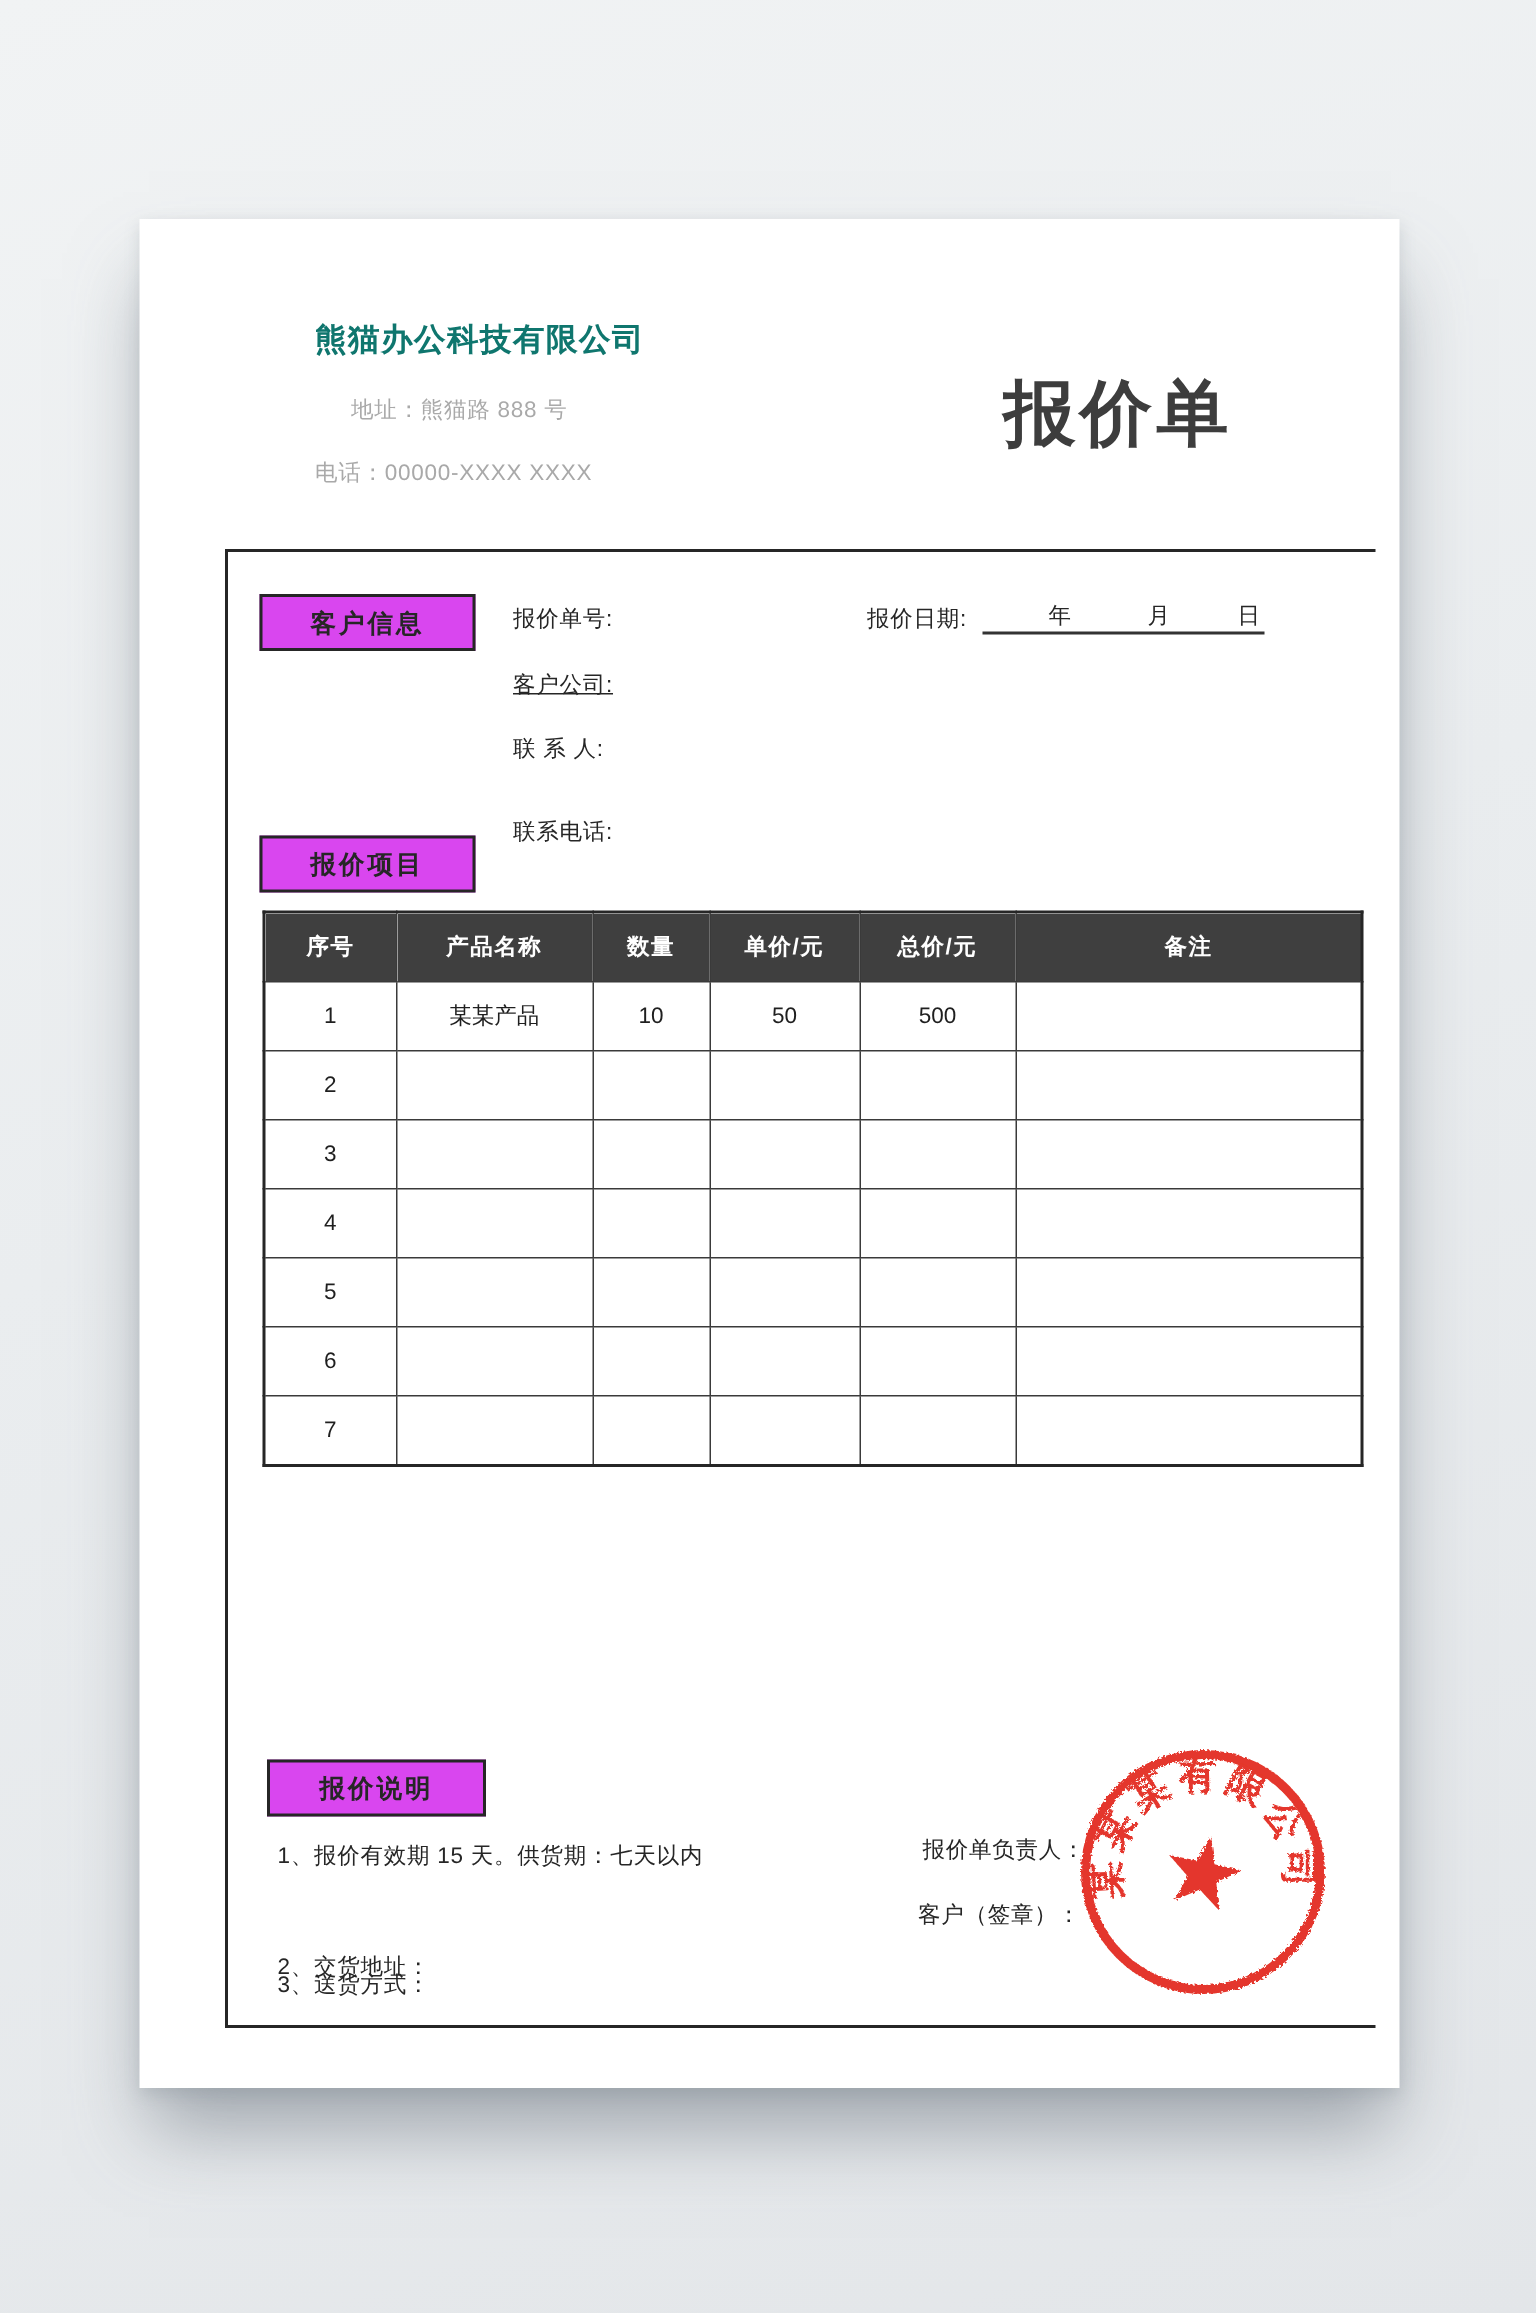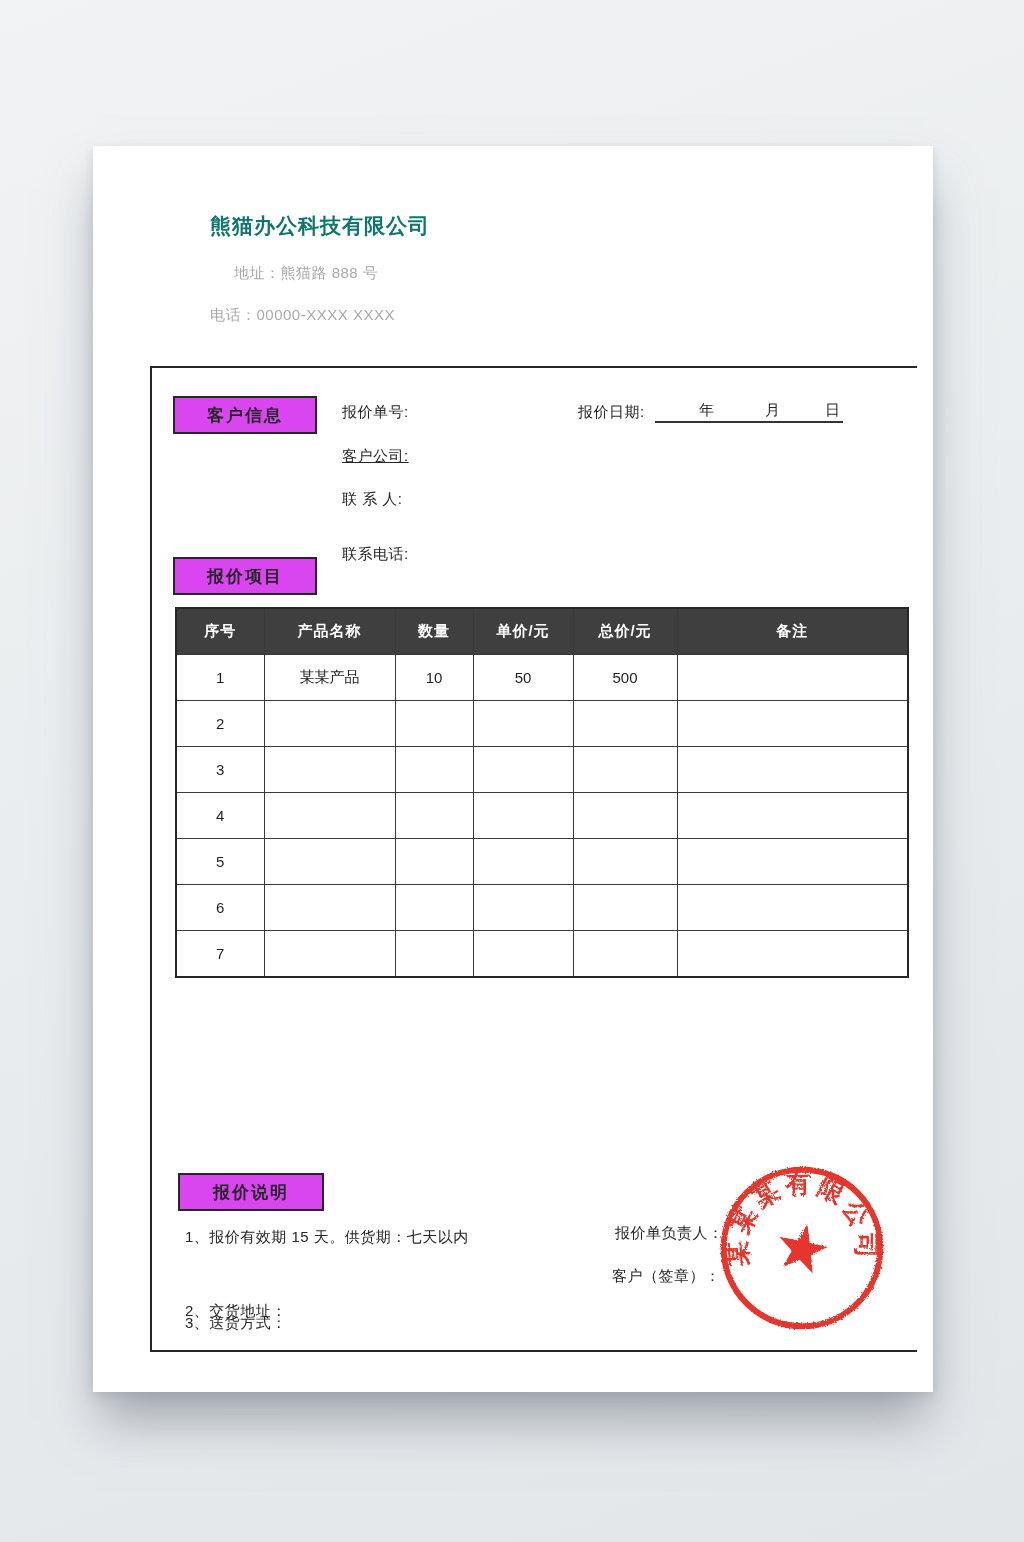--- a/index.html
+++ b/index.html
@@ -65,20 +65,21 @@
   .stamp{left:622px;top:1014px;width:174px;height:176px;}
 </style>
 </head>
 <body>
 
 <div class="page">
 
   <div class="abs company-name">熊猫办公科技有限公司</div>
   <div class="abs company-line addr">地址：熊猫路 888 号</div>
   <div class="abs company-line phone">电话：00000-XXXX XXXX</div>
+  <div class="abs doc-title">报价单</div>
 
   <div class="abs frame"></div>
 
   <div class="abs chip chip1">客户信息</div>
   <div class="abs lbl l-quoteno">报价单号:</div>
   <div class="abs lbl l-quotedate">报价日期:</div>
   <div class="abs dateline">
     <span class="d-y">年</span>
     <span class="d-m">月</span>
     <span class="d-d">日</span>

